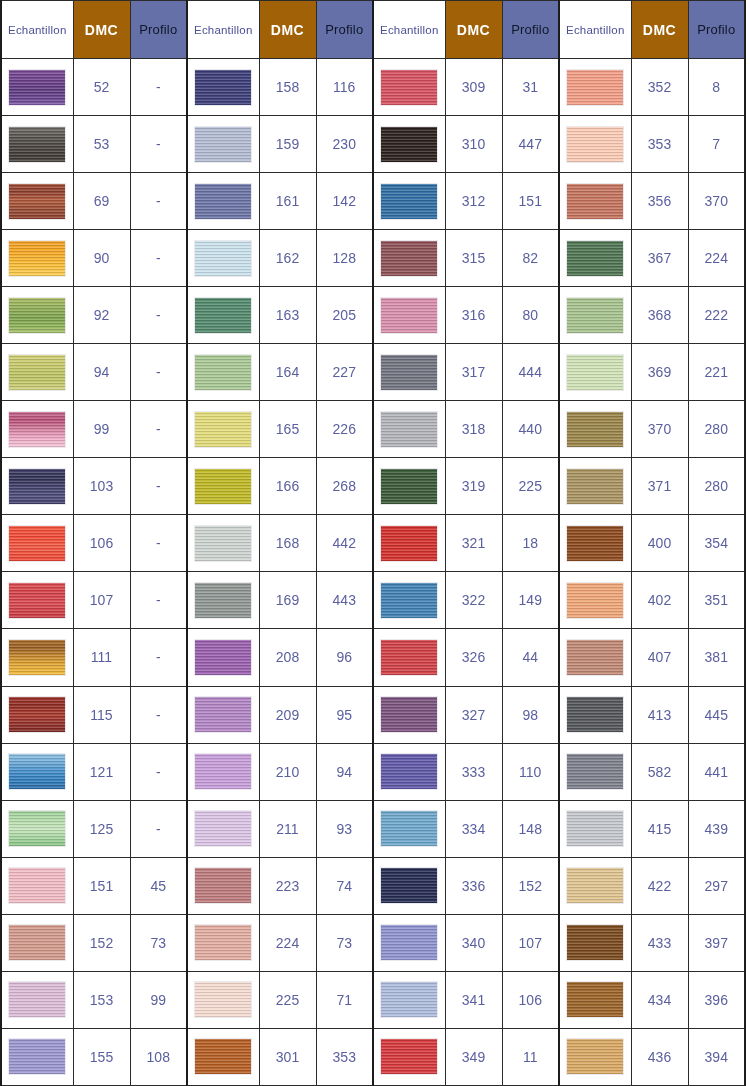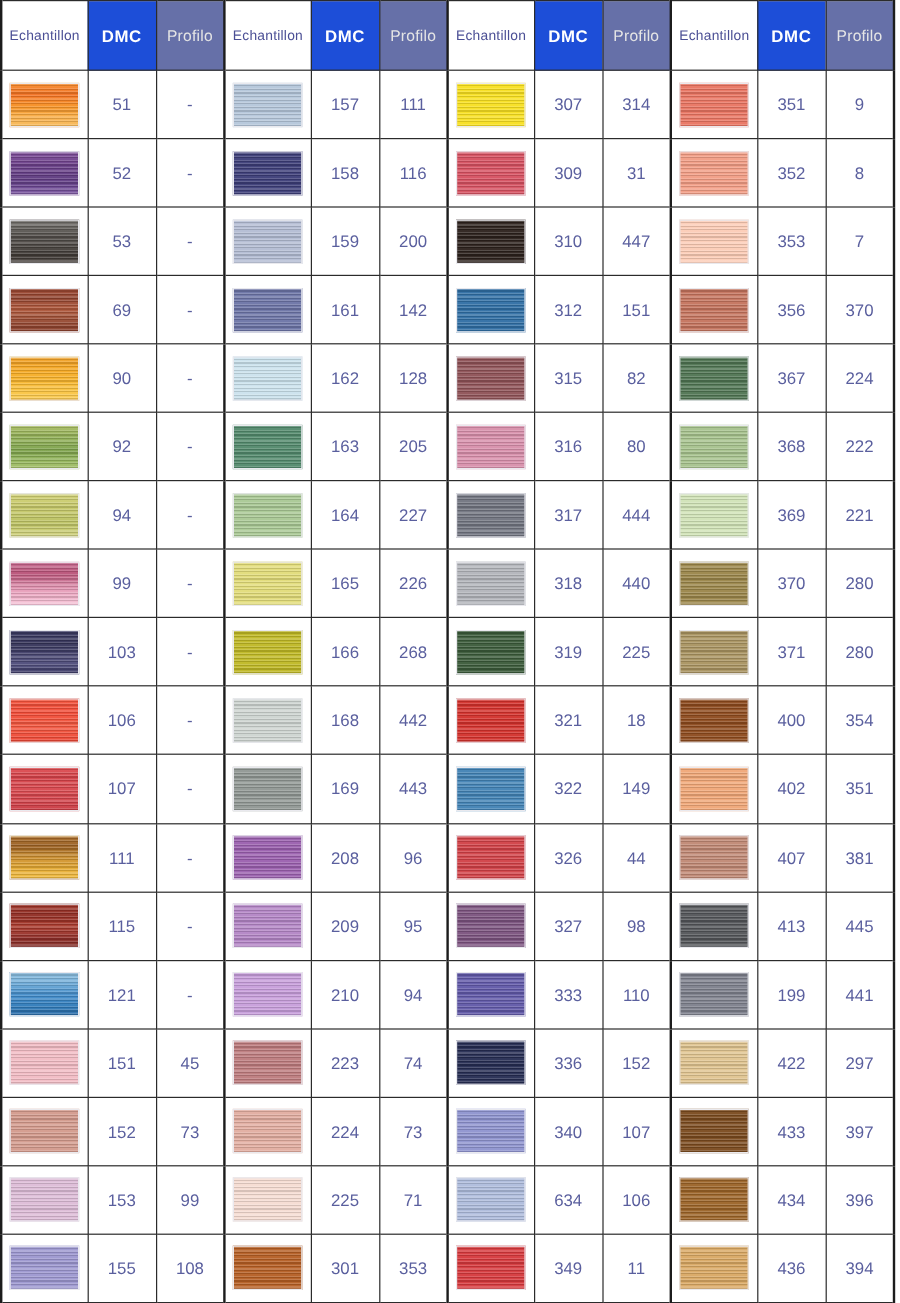--- a/index.html
+++ b/index.html
@@ -50,29 +50,29 @@
     font-size: 12px;
     font-weight: normal;
     letter-spacing: .2px;
   }
   thead th.h-sample {
     background: #ffffff;
     color: #4b4f95;
     font-size: 11.5px;
   }
   thead th.h-dmc {
-    background: #1d4ed8;
+    background: #a16207;
     color: #ffffff;
     font-weight: bold;
     font-size: 14px;
     letter-spacing: .5px;
   }
   thead th.h-profilo {
     background: #6670a8;
-    color: #e5e5e5;
+    color: #0f172a;
     font-size: 13px;
   }
 
   tbody tr { height: 44.7px; }
 
   td.cell-swatch {
     background: #ffffff;
   }
   td.cell-code {
     color: #5a5f9e;
@@ -136,42 +136,20 @@
         <th class="h-dmc">DMC</th>
         <th class="h-profilo group-end">Profilo</th>
         <th class="h-sample group-start">Echantillon</th>
         <th class="h-dmc">DMC</th>
         <th class="h-profilo group-end">Profilo</th>
       </tr>
   </thead>
   <tbody>
       <tr>
         <td class="cell-swatch group-start">
-          <div class="swatch" style="background: linear-gradient(rgb(246, 139, 44) 0%, rgb(243, 112, 33) 26%, rgb(247, 144, 35) 52%, rgb(249, 169, 63) 74%, rgb(248, 187, 92) 100%);"></div>
-        </td>
-        <td class="cell-code">51</td>
-        <td class="cell-code group-end">-</td>
-        <td class="cell-swatch group-start">
-          <div class="swatch" style="background: rgb(180, 198, 218);"></div>
-        </td>
-        <td class="cell-code">157</td>
-        <td class="cell-code group-end">111</td>
-        <td class="cell-swatch group-start">
-          <div class="swatch" style="background: rgb(248, 224, 32);"></div>
-        </td>
-        <td class="cell-code">307</td>
-        <td class="cell-code group-end">314</td>
-        <td class="cell-swatch group-start">
-          <div class="swatch" style="background: rgb(233, 116, 97);"></div>
-        </td>
-        <td class="cell-code">351</td>
-        <td class="cell-code group-end">9</td>
-      </tr>
-      <tr>
-        <td class="cell-swatch group-start">
           <div class="swatch" style="background: linear-gradient(rgb(123, 74, 150) 0%, rgb(107, 63, 137) 30%, rgb(94, 58, 128) 60%, rgb(106, 70, 144) 85%, rgb(127, 90, 164) 100%);"></div>
         </td>
         <td class="cell-code">52</td>
         <td class="cell-code group-end">-</td>
         <td class="cell-swatch group-start">
           <div class="swatch" style="background: rgb(60, 61, 120);"></div>
         </td>
         <td class="cell-code">158</td>
         <td class="cell-code group-end">116</td>
         <td class="cell-swatch group-start">
@@ -188,21 +166,21 @@
       <tr>
         <td class="cell-swatch group-start">
           <div class="swatch" style="background: linear-gradient(rgb(111, 108, 104) 0%, rgb(85, 81, 77) 30%, rgb(71, 66, 62) 60%, rgb(62, 56, 52) 85%, rgb(74, 68, 64) 100%);"></div>
         </td>
         <td class="cell-code">53</td>
         <td class="cell-code group-end">-</td>
         <td class="cell-swatch group-start">
           <div class="swatch" style="background: rgb(179, 188, 211);"></div>
         </td>
         <td class="cell-code">159</td>
-        <td class="cell-code group-end">200</td>
+        <td class="cell-code group-end">230</td>
         <td class="cell-swatch group-start">
           <div class="swatch" style="background: rgb(43, 32, 27);"></div>
         </td>
         <td class="cell-code">310</td>
         <td class="cell-code group-end">447</td>
         <td class="cell-swatch group-start">
           <div class="swatch" style="background: rgb(252, 204, 182);"></div>
         </td>
         <td class="cell-code">353</td>
         <td class="cell-code group-end">7</td>
@@ -439,22 +417,44 @@
         <td class="cell-code">210</td>
         <td class="cell-code group-end">94</td>
         <td class="cell-swatch group-start">
           <div class="swatch" style="background: rgb(96, 88, 168);"></div>
         </td>
         <td class="cell-code">333</td>
         <td class="cell-code group-end">110</td>
         <td class="cell-swatch group-start">
           <div class="swatch" style="background: rgb(125, 128, 140);"></div>
         </td>
-        <td class="cell-code">199</td>
+        <td class="cell-code">582</td>
         <td class="cell-code group-end">441</td>
+      </tr>
+      <tr>
+        <td class="cell-swatch group-start">
+          <div class="swatch" style="background: linear-gradient(rgb(159, 208, 154) 0%, rgb(180, 220, 171) 26%, rgb(199, 230, 189) 50%, rgb(166, 212, 159) 76%, rgb(134, 194, 131) 100%);"></div>
+        </td>
+        <td class="cell-code">125</td>
+        <td class="cell-code group-end">-</td>
+        <td class="cell-swatch group-start">
+          <div class="swatch" style="background: rgb(220, 197, 230);"></div>
+        </td>
+        <td class="cell-code">211</td>
+        <td class="cell-code group-end">93</td>
+        <td class="cell-swatch group-start">
+          <div class="swatch" style="background: rgb(110, 168, 203);"></div>
+        </td>
+        <td class="cell-code">334</td>
+        <td class="cell-code group-end">148</td>
+        <td class="cell-swatch group-start">
+          <div class="swatch" style="background: rgb(197, 200, 205);"></div>
+        </td>
+        <td class="cell-code">415</td>
+        <td class="cell-code group-end">439</td>
       </tr>
       <tr>
         <td class="cell-swatch group-start">
           <div class="swatch" style="background: rgb(242, 188, 196);"></div>
         </td>
         <td class="cell-code">151</td>
         <td class="cell-code group-end">45</td>
         <td class="cell-swatch group-start">
           <div class="swatch" style="background: rgb(189, 123, 125);"></div>
         </td>
@@ -500,21 +500,21 @@
         <td class="cell-code">153</td>
         <td class="cell-code group-end">99</td>
         <td class="cell-swatch group-start">
           <div class="swatch" style="background: rgb(246, 220, 210);"></div>
         </td>
         <td class="cell-code">225</td>
         <td class="cell-code group-end">71</td>
         <td class="cell-swatch group-start">
           <div class="swatch" style="background: rgb(174, 188, 220);"></div>
         </td>
-        <td class="cell-code">634</td>
+        <td class="cell-code">341</td>
         <td class="cell-code group-end">106</td>
         <td class="cell-swatch group-start">
           <div class="swatch" style="background: rgb(155, 99, 39);"></div>
         </td>
         <td class="cell-code">434</td>
         <td class="cell-code group-end">396</td>
       </tr>
       <tr>
         <td class="cell-swatch group-start">
           <div class="swatch" style="background: rgb(156, 151, 208);"></div>

